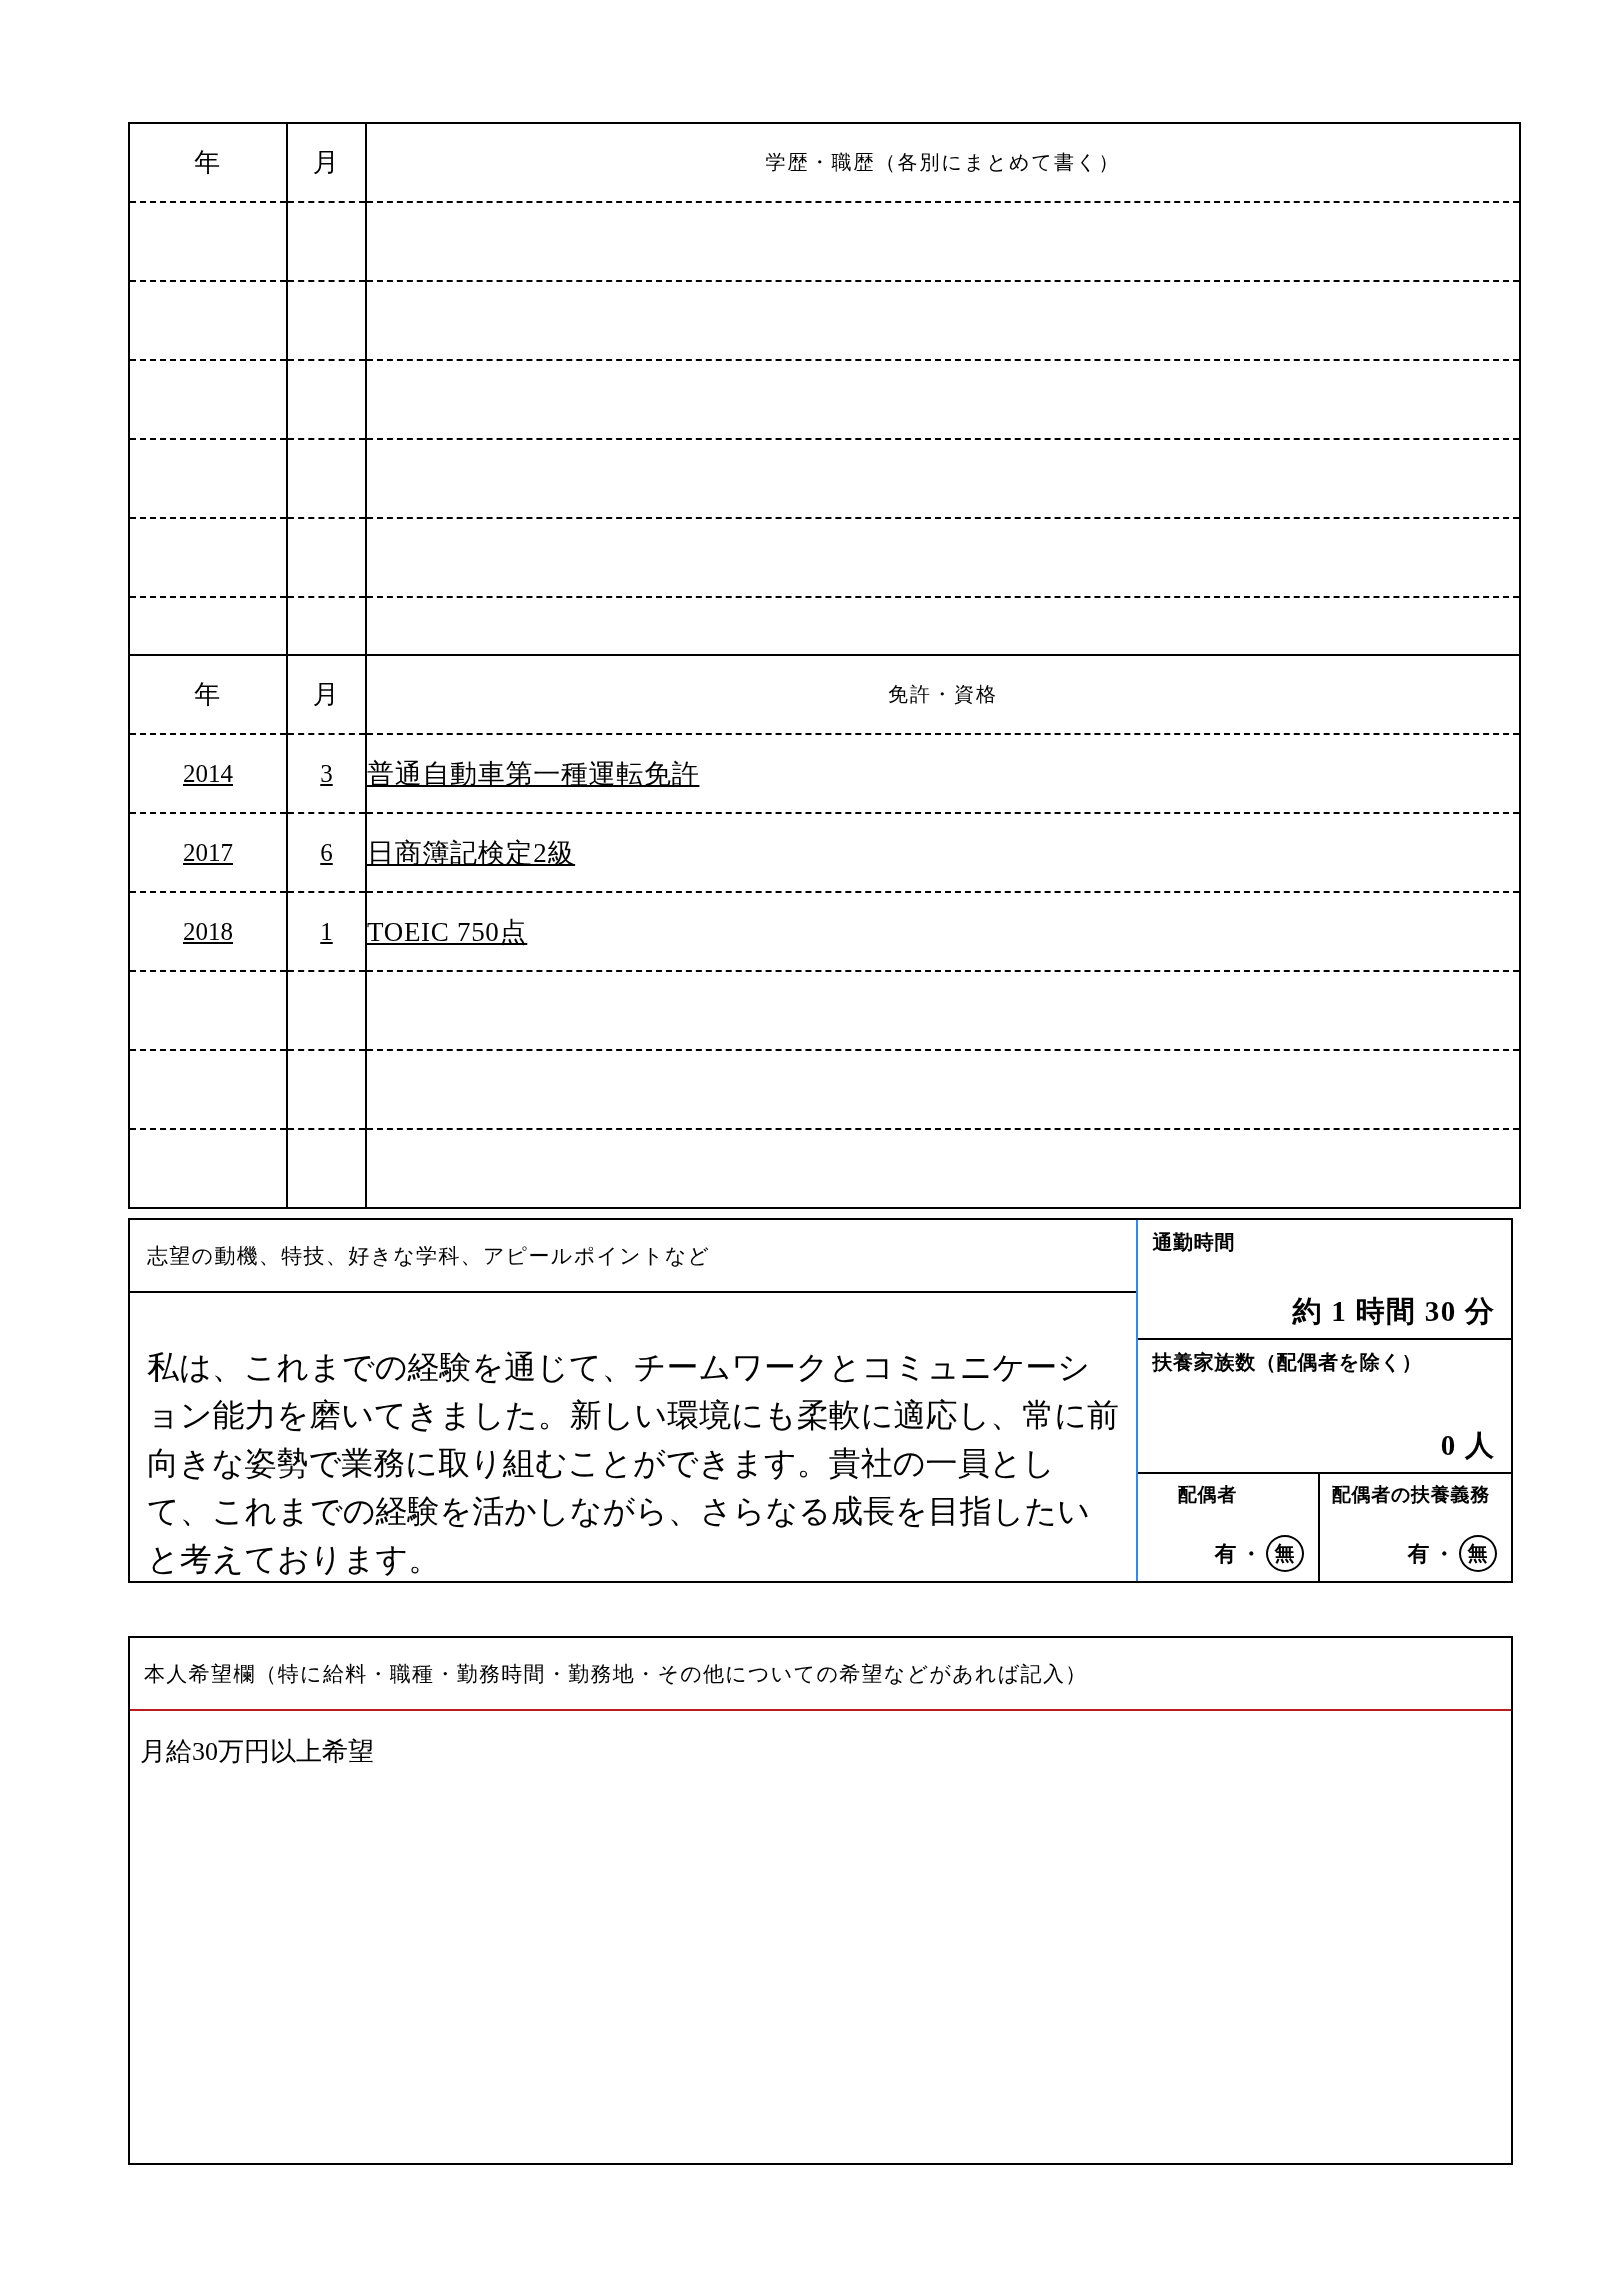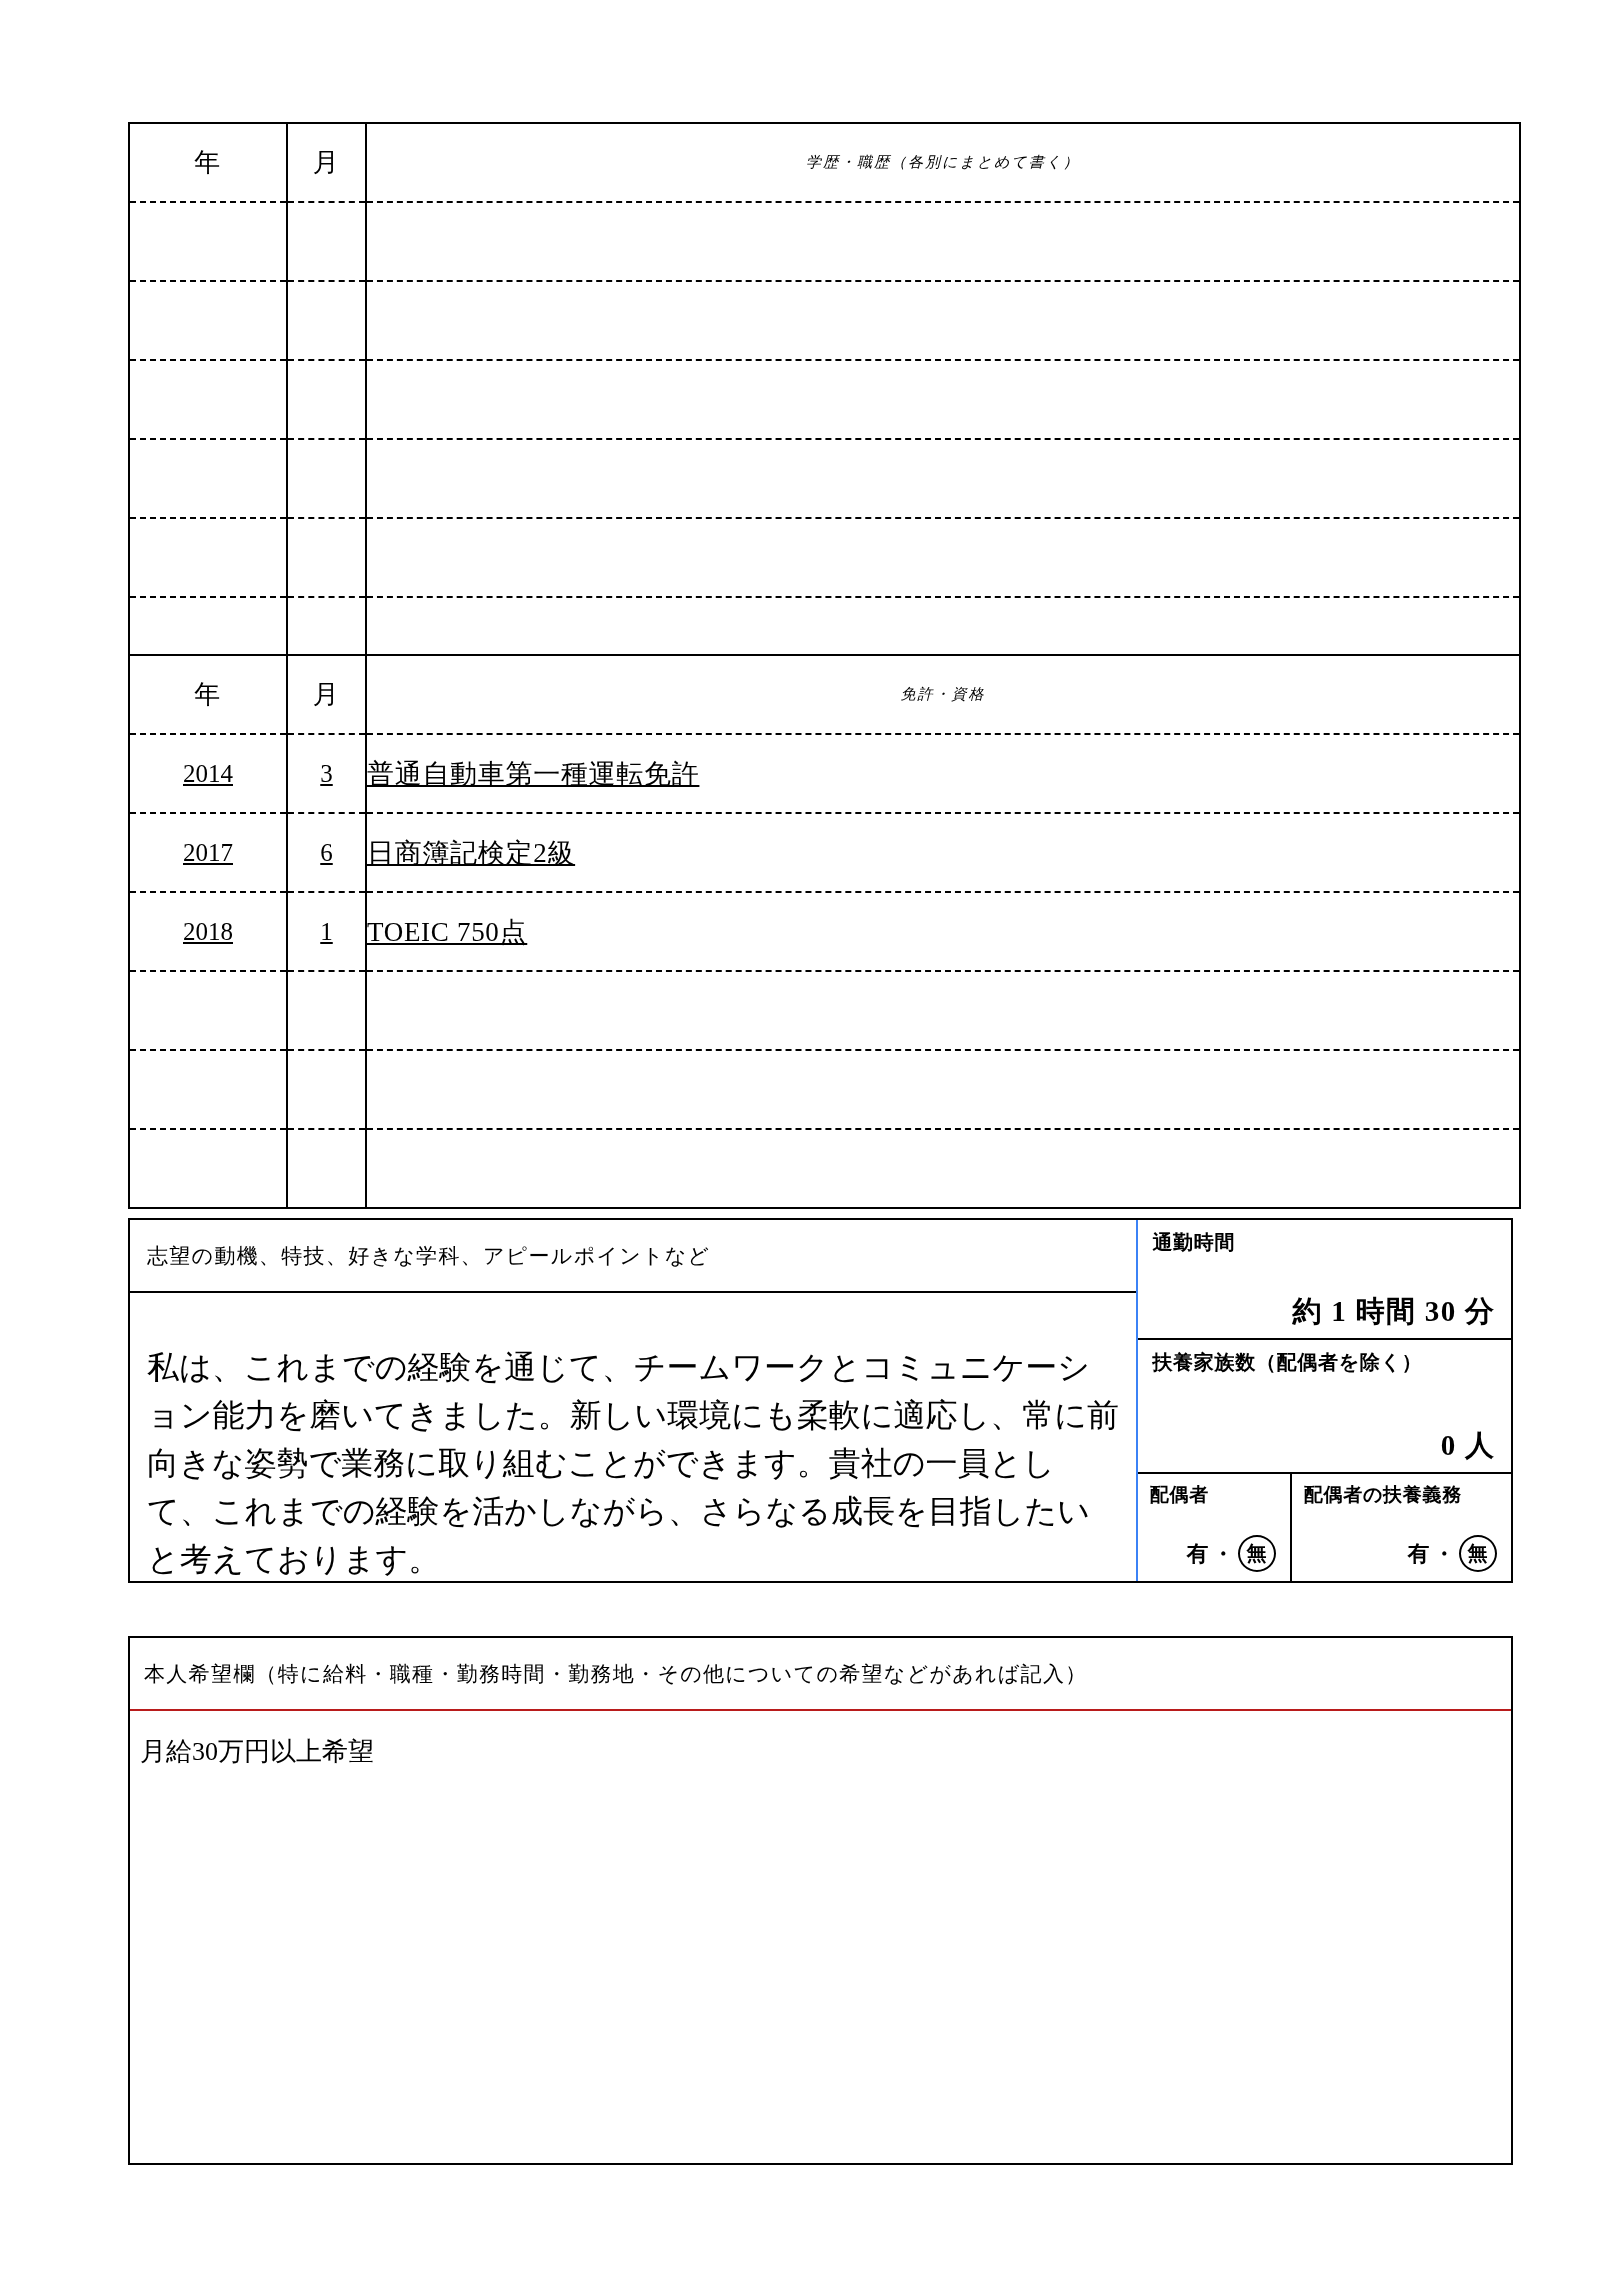--- a/index.html
+++ b/index.html
@@ -49,21 +49,21 @@
   .col-body   { width: 1152px; }
 
   
   .hdr-cell {
     height: 77px;
     text-align: center;
     font-size: 25px;
     letter-spacing: 1.3px;
   }
   .hdr-cell.narrow { font-size: 26px; }
-  .hdr-cell.title  { font-size: 15px; letter-spacing: 2px; font-style: italic; }
+  .hdr-cell.title  { font-size: 20px; letter-spacing: 2px; }
 
   
   .data-row td {
     height: 77px;
     border-top: 2px dashed #000;
     text-decoration: underline;
   }
   .cell-year, .cell-month {
     text-align: center;
     font-size: 25px;
@@ -143,20 +143,21 @@
   .side-value {
     position: absolute;
     right: 15.7px;
     bottom: 6.5px;
     font-size: 29px;
     letter-spacing: 1.3px;
   }
   .spouse-row {
     flex: 1;
     display: flex;
+    padding-left: 28px;
   }
   .spouse-cell {
     box-sizing: border-box;
     position: relative;
     padding: 7.9px 0 0 0;
   }
   .spouse-cell.left {
     width: 154px;
     border-right: 2px solid #000;
   }

